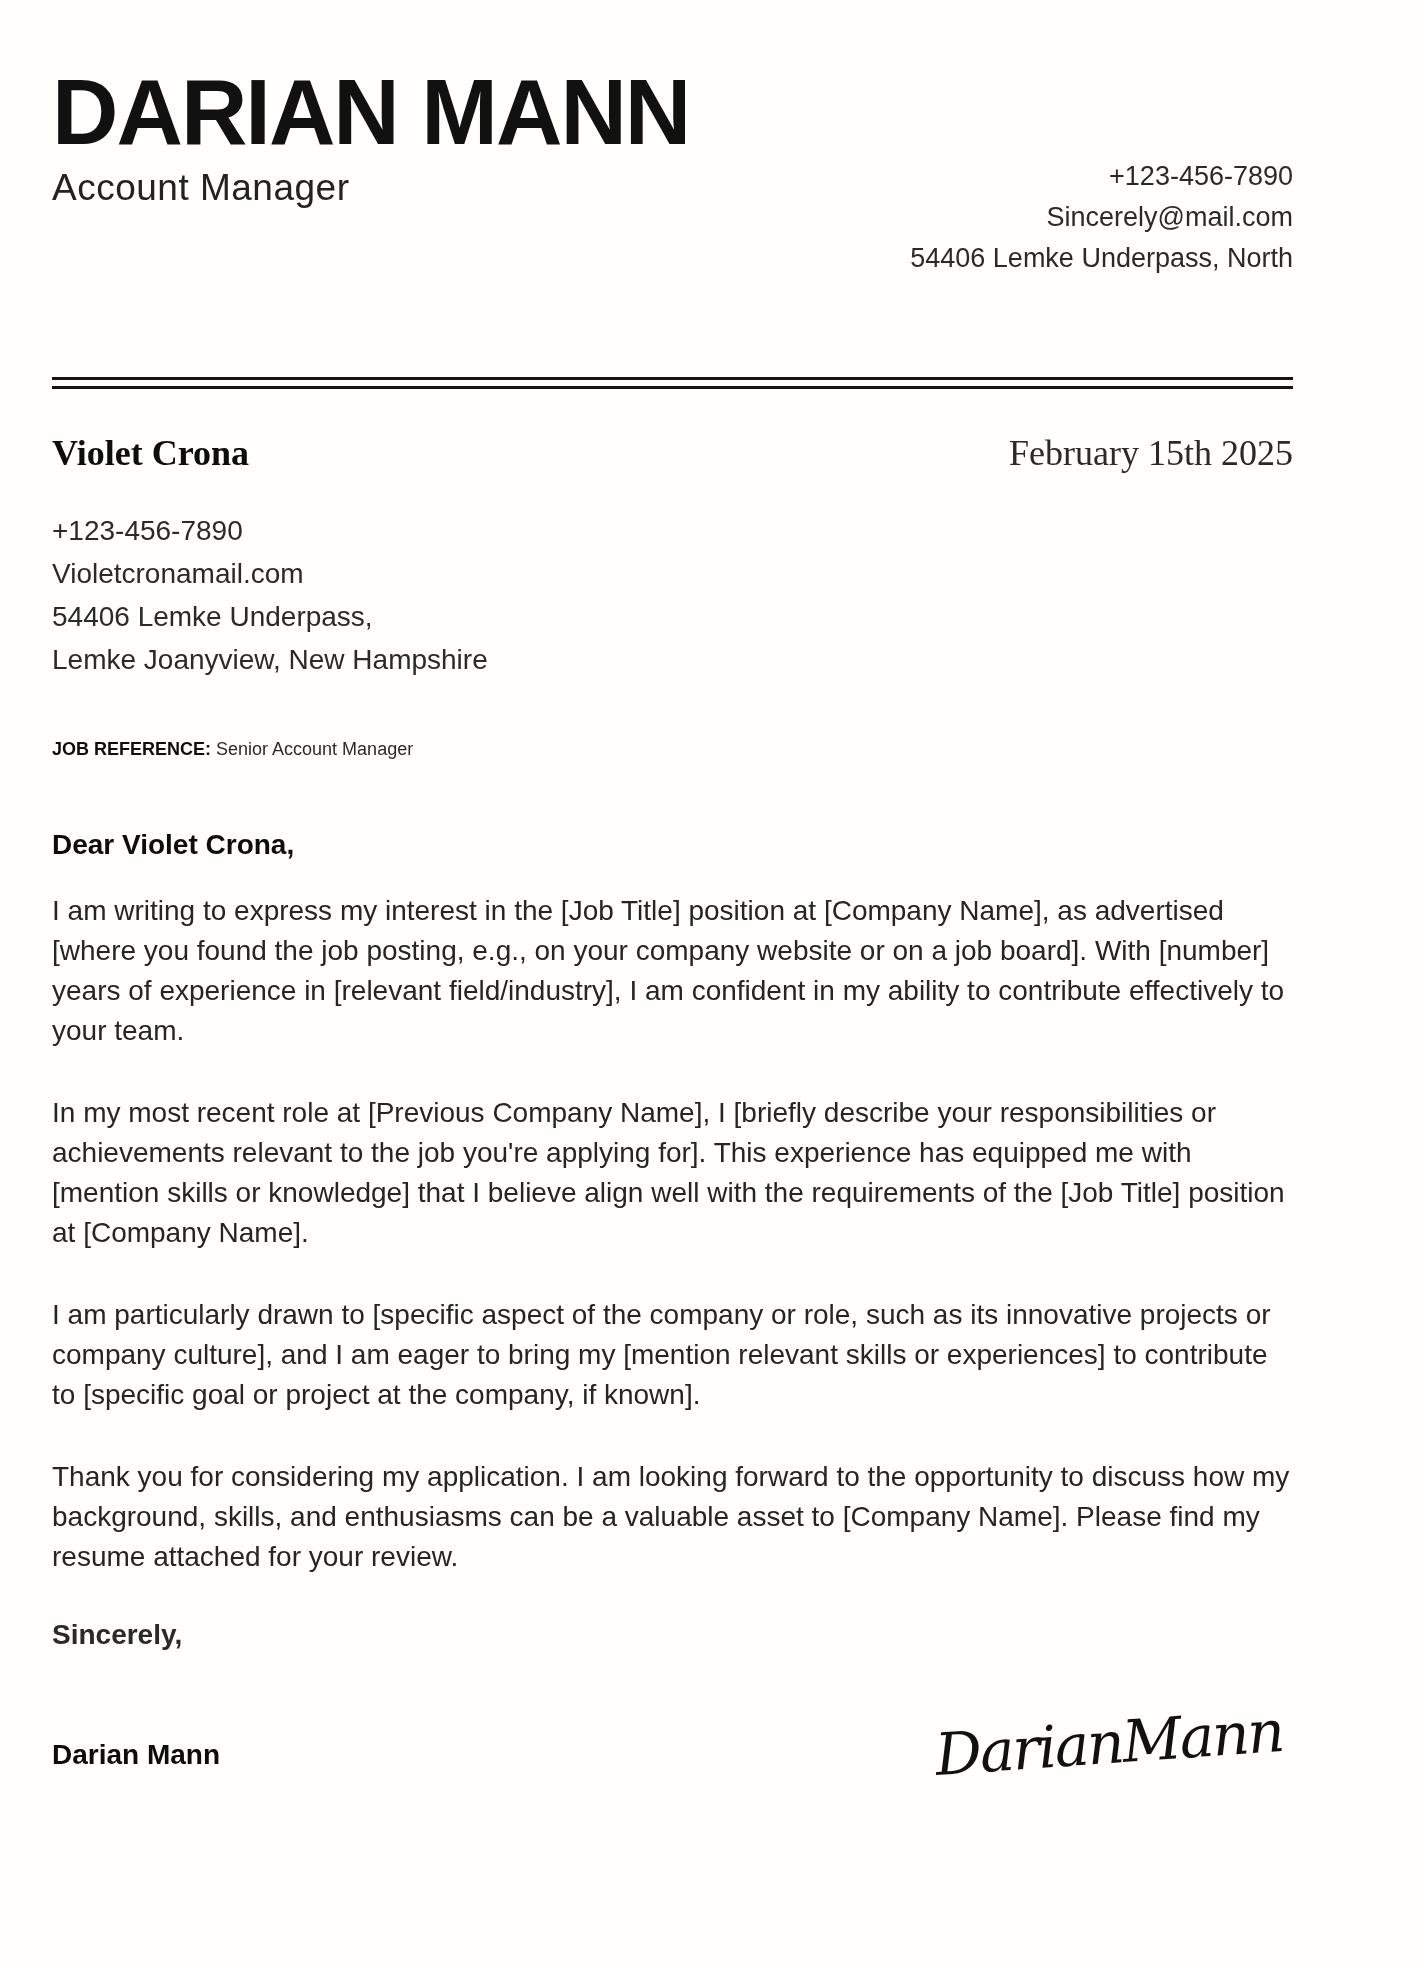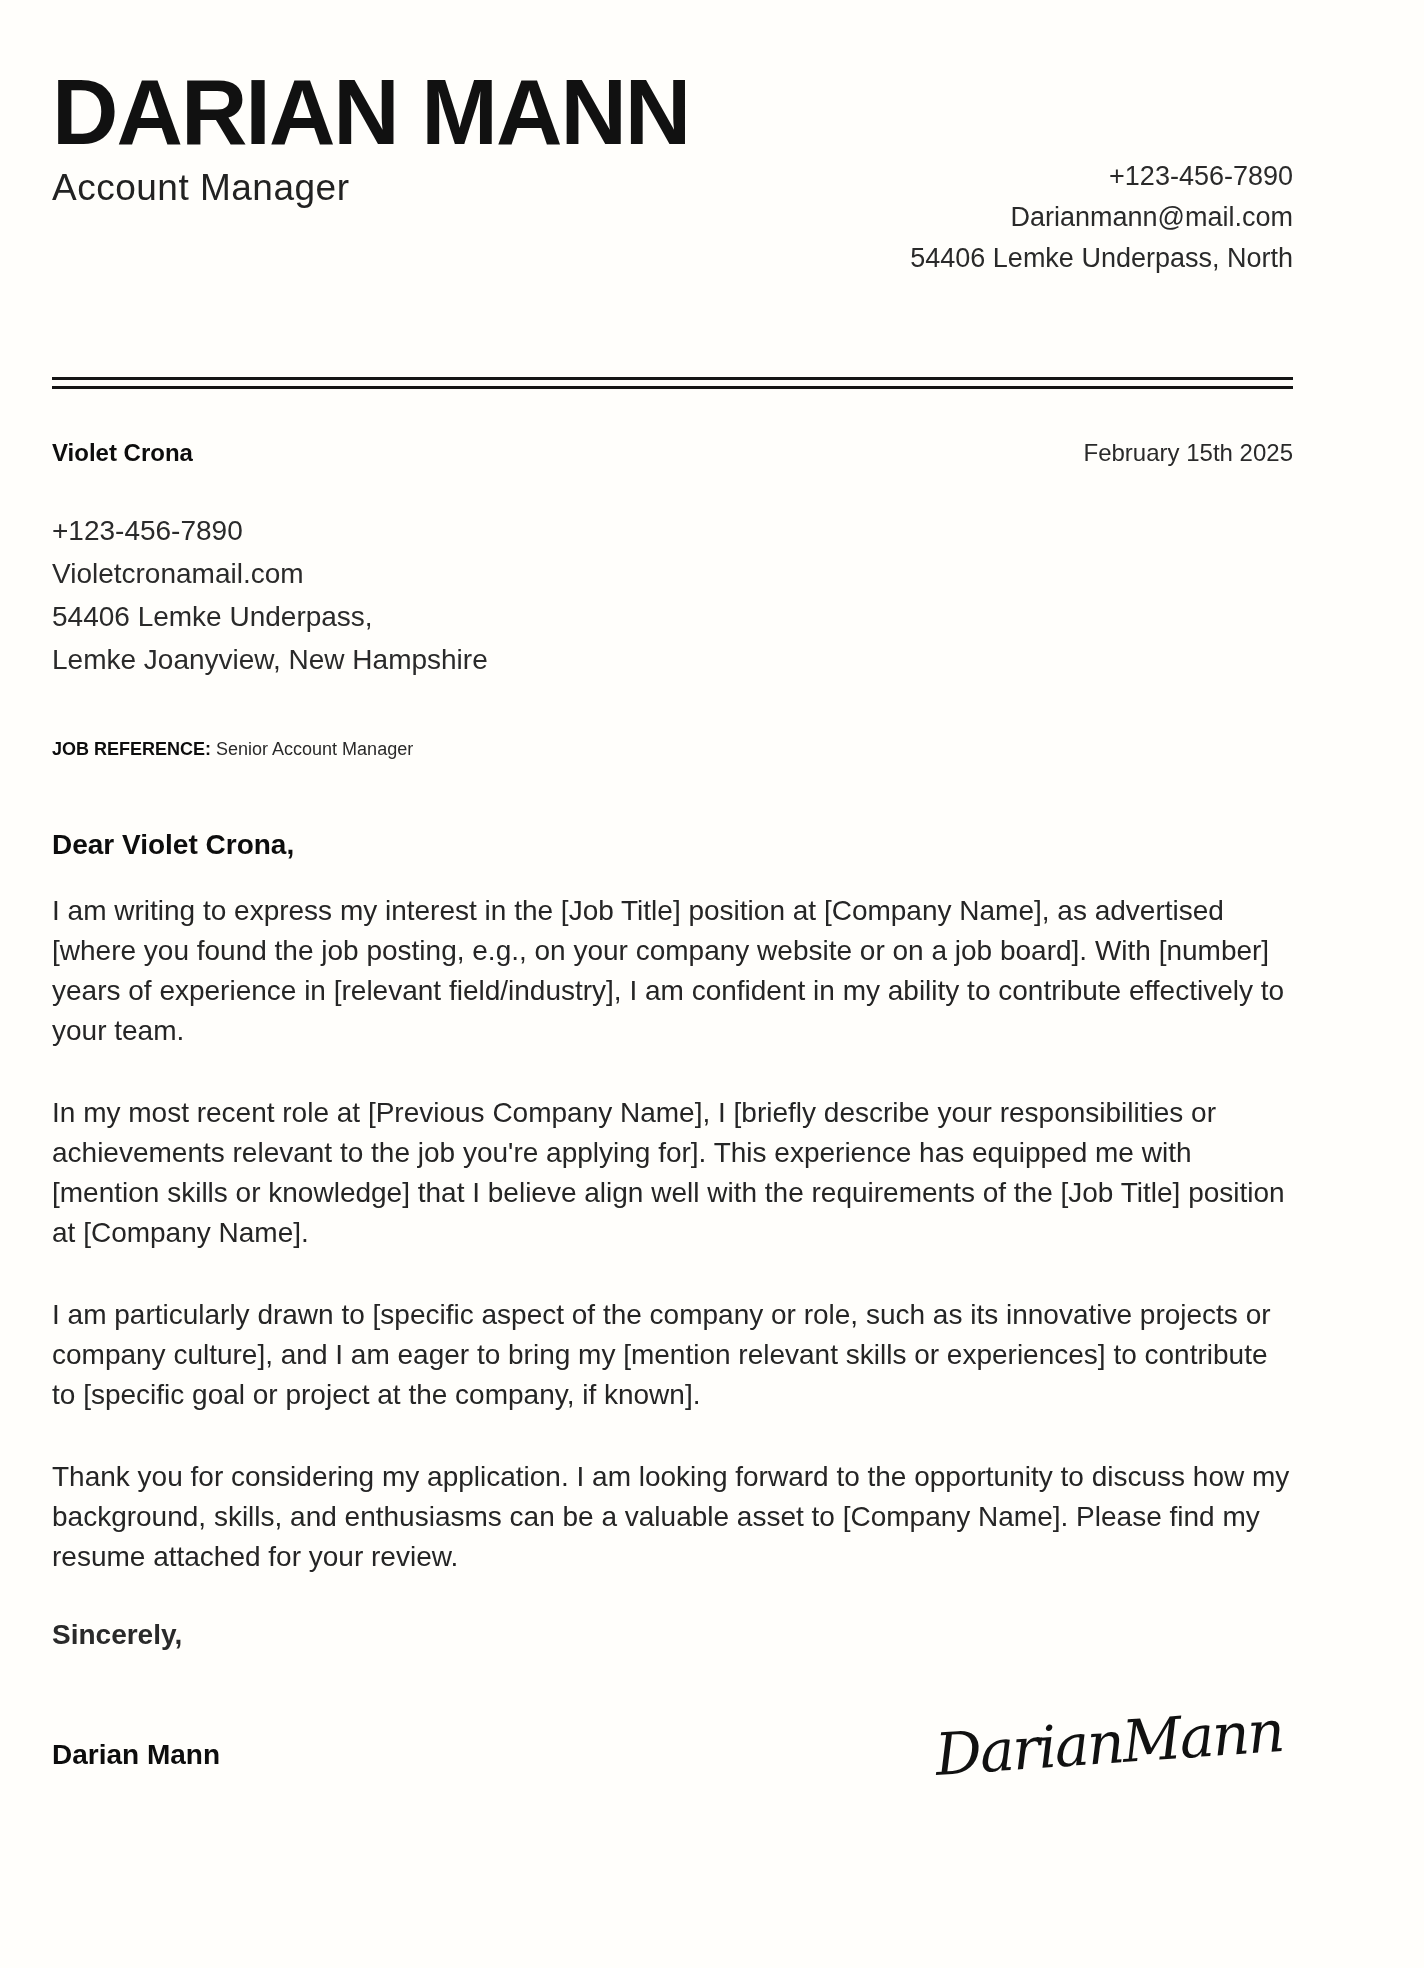--- a/index.html
+++ b/index.html
@@ -53,22 +53,23 @@
     border-top: 3px solid #151515;
     border-bottom: 3px solid #151515;
   }
 
   
   .recipient-row {
     display: flex;
     justify-content: space-between;
     align-items: baseline;
     margin-top: 46px;
-    font-size: 24px;
+    font-size: 36px;
     line-height: 36px;
+    font-family: Liberation Serif, serif;
   }
   .bold { font-weight: 700; color: #0d0d0d; }
   .light { font-weight: 300; color: #2a2a2a; }
   .hiring-line { margin-top: 10px; font-size: 28px; line-height: 36px; }
   .contact2 { margin-top: 38px; font-size: 28px; font-weight: 300; line-height: 43px; color: #2a2a2a; }
 
   .jobref { margin-top: 50px; font-size: 18px; line-height: 36px; }
   .salutation { margin-top: 62px; font-size: 28px; font-weight: 700; color: #0d0d0d; }
 
   
@@ -103,21 +104,21 @@
 </head>
 <body>
 
 <div class="page">
 
   <div class="header">
     <div class="name">DARIAN MANN</div>
     <div class="role">Account Manager</div>
     <div class="contact">
       <div>+123-456-7890</div>
-      <div>Darianmann@mail.com</div>
+      <div>Sincerely@mail.com</div>
       <div>54406 Lemke Underpass, North</div>
     </div>
   </div>
 
   <div class="divider"></div>
 
   <div class="recipient-row">
     <span class="bold">Violet Crona</span>
     <span class="light">February 15th 2025</span>
   </div>

